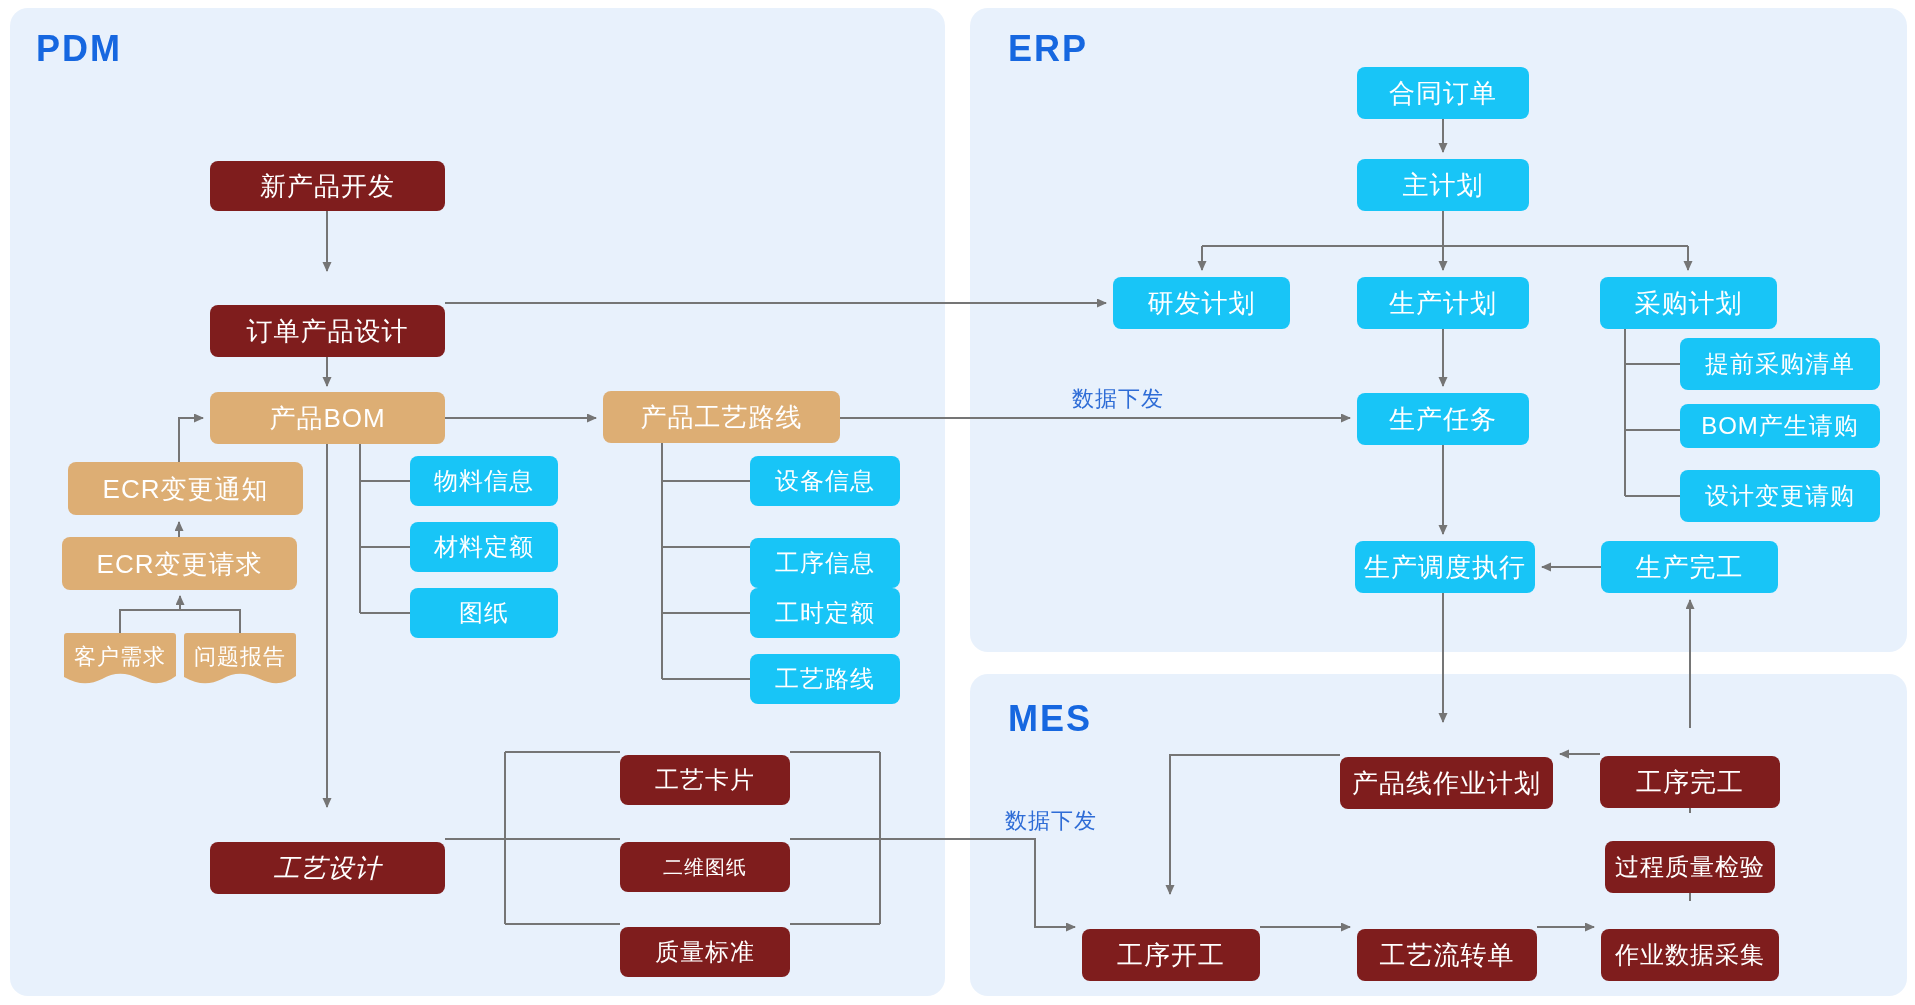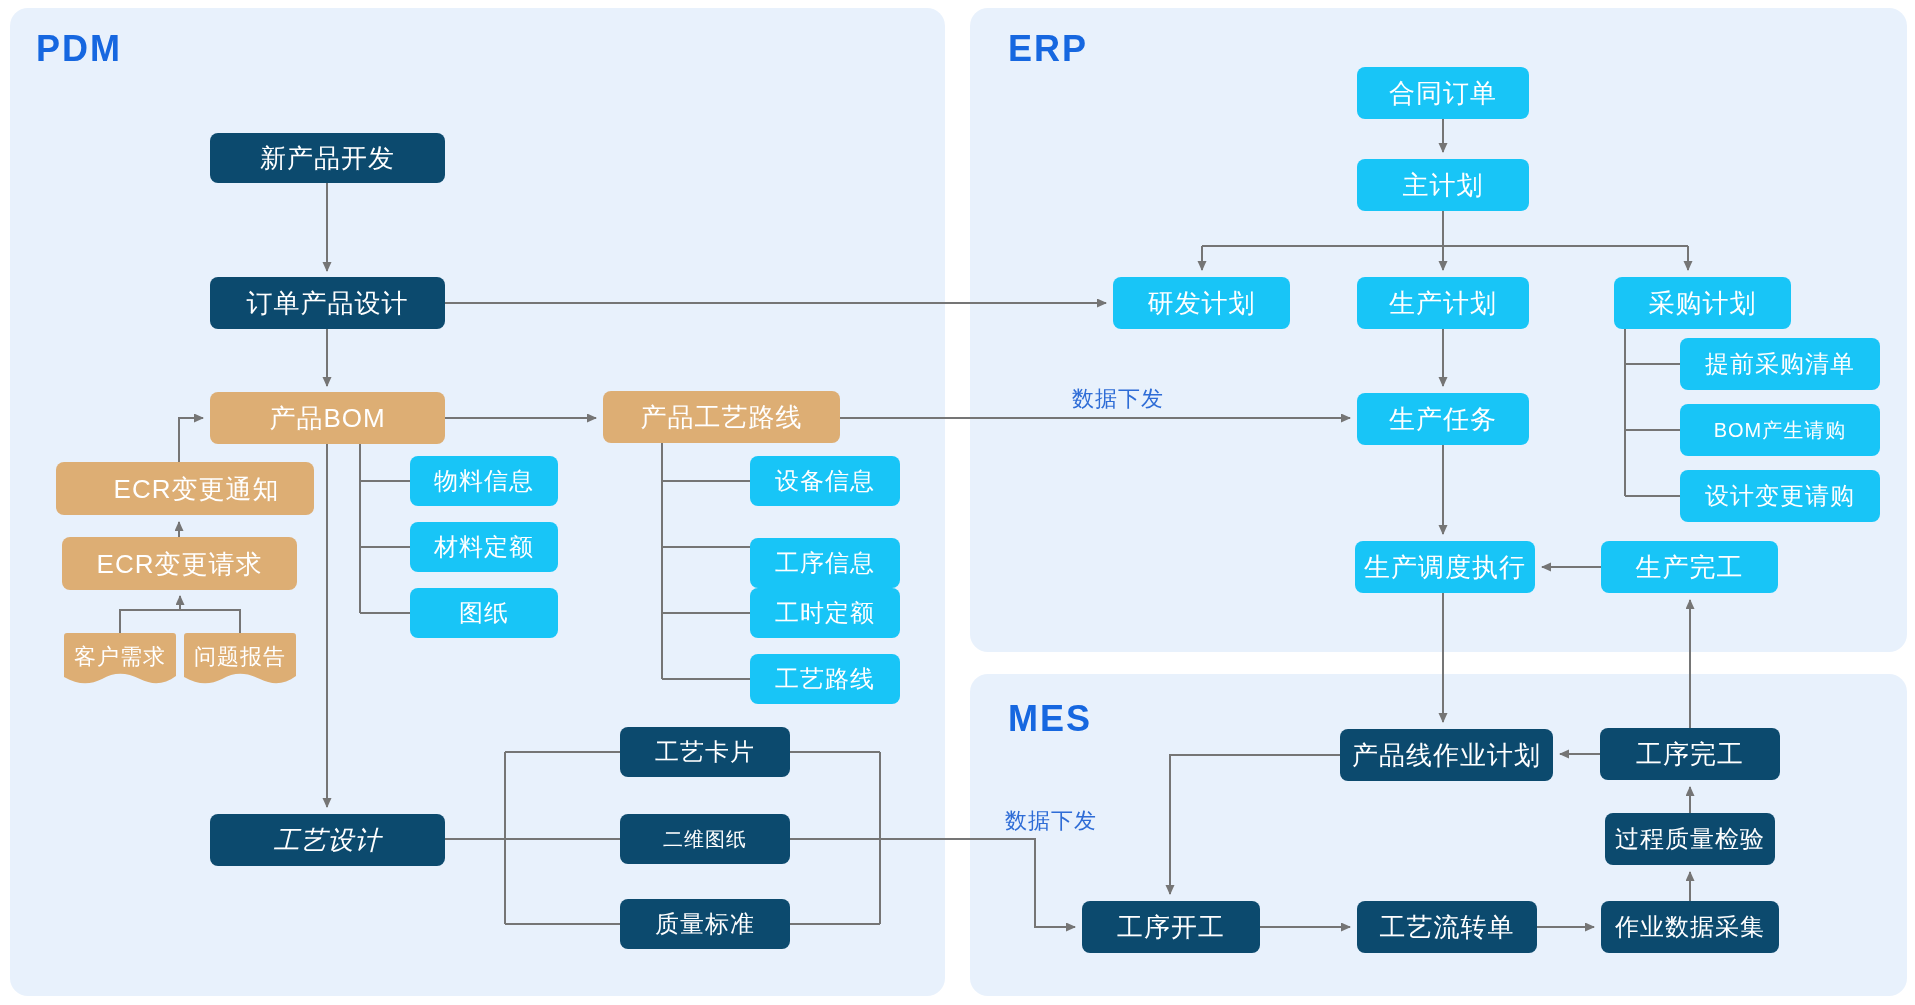--- a/index.html
+++ b/index.html
@@ -7,21 +7,21 @@
     position:relative;width:1915px;height:1005px;background:#ffffff;overflow:hidden;
     font-family:"Liberation Sans","DejaVu Sans",sans-serif;
   }
   .panel{position:absolute;background:#e8f1fc;border-radius:18px;}
   .panel-label{position:absolute;font-size:36px;font-weight:bold;color:#1667e0;letter-spacing:2px;}
   .edge-label{position:absolute;font-size:22px;color:#2e6cd6;letter-spacing:1px;white-space:nowrap;}
   .node{
     position:absolute;display:flex;align-items:center;justify-content:center;
     color:#ffffff;border-radius:8px;letter-spacing:1px;white-space:nowrap;line-height:1;
   }
-  .teal{background:#0c4a6e;}
+  .teal{background:#7f1d1d;margin-top:28px;}
   .cyan{background:#18c5f7;}
   .tan{background:#ddae74;}
   .doc{background:none;border-radius:0;}
   .doc svg{position:absolute;left:0;top:0;width:100%;height:100%;}
   .doc span{position:relative;z-index:1;margin-bottom:8px;}
   .connector-layer{position:absolute;left:0;top:0;width:1915px;height:1005px;pointer-events:none;}
 </style>
 </head>
 <body>
 
@@ -88,21 +88,21 @@
   <div class="panel-label" style="left:36px;top:28px;">PDM</div>
   <div class="panel-label" style="left:1008px;top:28px;">ERP</div>
   <div class="panel-label" style="left:1008px;top:698px;">MES</div>
 
   <div class="edge-label" style="left:1072px;top:384px;">数据下发</div>
   <div class="edge-label" style="left:1005px;top:806px;">数据下发</div>
 
   <div class="node teal" style="left:210px;top:133px;width:235px;height:50px;font-size:26px;">新产品开发</div>
   <div class="node teal" style="left:210px;top:277px;width:235px;height:52px;font-size:26px;">订单产品设计</div>
   <div class="node tan" style="left:210px;top:392px;width:235px;height:52px;font-size:26px;">产品BOM</div>
-  <div class="node tan" style="left:56px;top:462px;width:235px;height:53px;font-size:26px;padding-left:23px;">ECR变更通知</div>
+  <div class="node tan" style="left:68px;top:462px;width:235px;height:53px;font-size:26px;">ECR变更通知</div>
   <div class="node tan" style="left:62px;top:537px;width:235px;height:53px;font-size:26px;">ECR变更请求</div>
 
   <div class="node doc" style="left:64px;top:633px;width:112px;height:55px;font-size:22px;">
     <svg viewBox="0 0 112 55" preserveAspectRatio="none">
       <path d="M0,3 Q0,0 3,0 H109 Q112,0 112,3 V43 C100,52 88,52 76,46 C62,39 50,39 38,46 C26,52 14,52 0,44 Z" fill="#ddae74"></path>
     </svg>
     <span>客户需求</span>
   </div>
   <div class="node doc" style="left:184px;top:633px;width:112px;height:55px;font-size:22px;">
     <svg viewBox="0 0 112 55" preserveAspectRatio="none">
@@ -123,23 +123,23 @@
 
   <div class="node teal" style="left:210px;top:814px;width:235px;height:52px;font-size:26px;font-style:italic;">工艺设计</div>
   <div class="node teal" style="left:620px;top:727px;width:170px;height:50px;font-size:24px;">工艺卡片</div>
   <div class="node teal" style="left:620px;top:814px;width:170px;height:50px;font-size:20px;">二维图纸</div>
   <div class="node teal" style="left:620px;top:899px;width:170px;height:50px;font-size:24px;">质量标准</div>
 
   <div class="node cyan" style="left:1357px;top:67px;width:172px;height:52px;font-size:26px;">合同订单</div>
   <div class="node cyan" style="left:1357px;top:159px;width:172px;height:52px;font-size:26px;">主计划</div>
   <div class="node cyan" style="left:1113px;top:277px;width:177px;height:52px;font-size:26px;">研发计划</div>
   <div class="node cyan" style="left:1357px;top:277px;width:172px;height:52px;font-size:26px;">生产计划</div>
-  <div class="node cyan" style="left:1600px;top:277px;width:177px;height:52px;font-size:26px;margin-left:14px;">采购计划</div>
+  <div class="node cyan" style="left:1600px;top:277px;width:177px;height:52px;font-size:26px;">采购计划</div>
   <div class="node cyan" style="left:1680px;top:338px;width:200px;height:52px;font-size:24px;">提前采购清单</div>
-  <div class="node cyan" style="left:1680px;top:404px;width:200px;height:52px;font-size:20px;">BOM产生请购</div>
+  <div class="node cyan" style="left:1680px;top:404px;width:200px;height:44px;font-size:24px;">BOM产生请购</div>
   <div class="node cyan" style="left:1680px;top:470px;width:200px;height:52px;font-size:24px;">设计变更请购</div>
   <div class="node cyan" style="left:1357px;top:393px;width:172px;height:52px;font-size:26px;">生产任务</div>
   <div class="node cyan" style="left:1355px;top:541px;width:180px;height:52px;font-size:26px;">生产调度执行</div>
   <div class="node cyan" style="left:1601px;top:541px;width:177px;height:52px;font-size:26px;">生产完工</div>
 
   <div class="node teal" style="left:1340px;top:729px;width:213px;height:52px;font-size:26px;">产品线作业计划</div>
   <div class="node teal" style="left:1600px;top:728px;width:180px;height:52px;font-size:26px;">工序完工</div>
   <div class="node teal" style="left:1605px;top:813px;width:170px;height:52px;font-size:24px;">过程质量检验</div>
   <div class="node teal" style="left:1082px;top:901px;width:178px;height:52px;font-size:26px;">工序开工</div>
   <div class="node teal" style="left:1357px;top:901px;width:180px;height:52px;font-size:26px;">工艺流转单</div>

